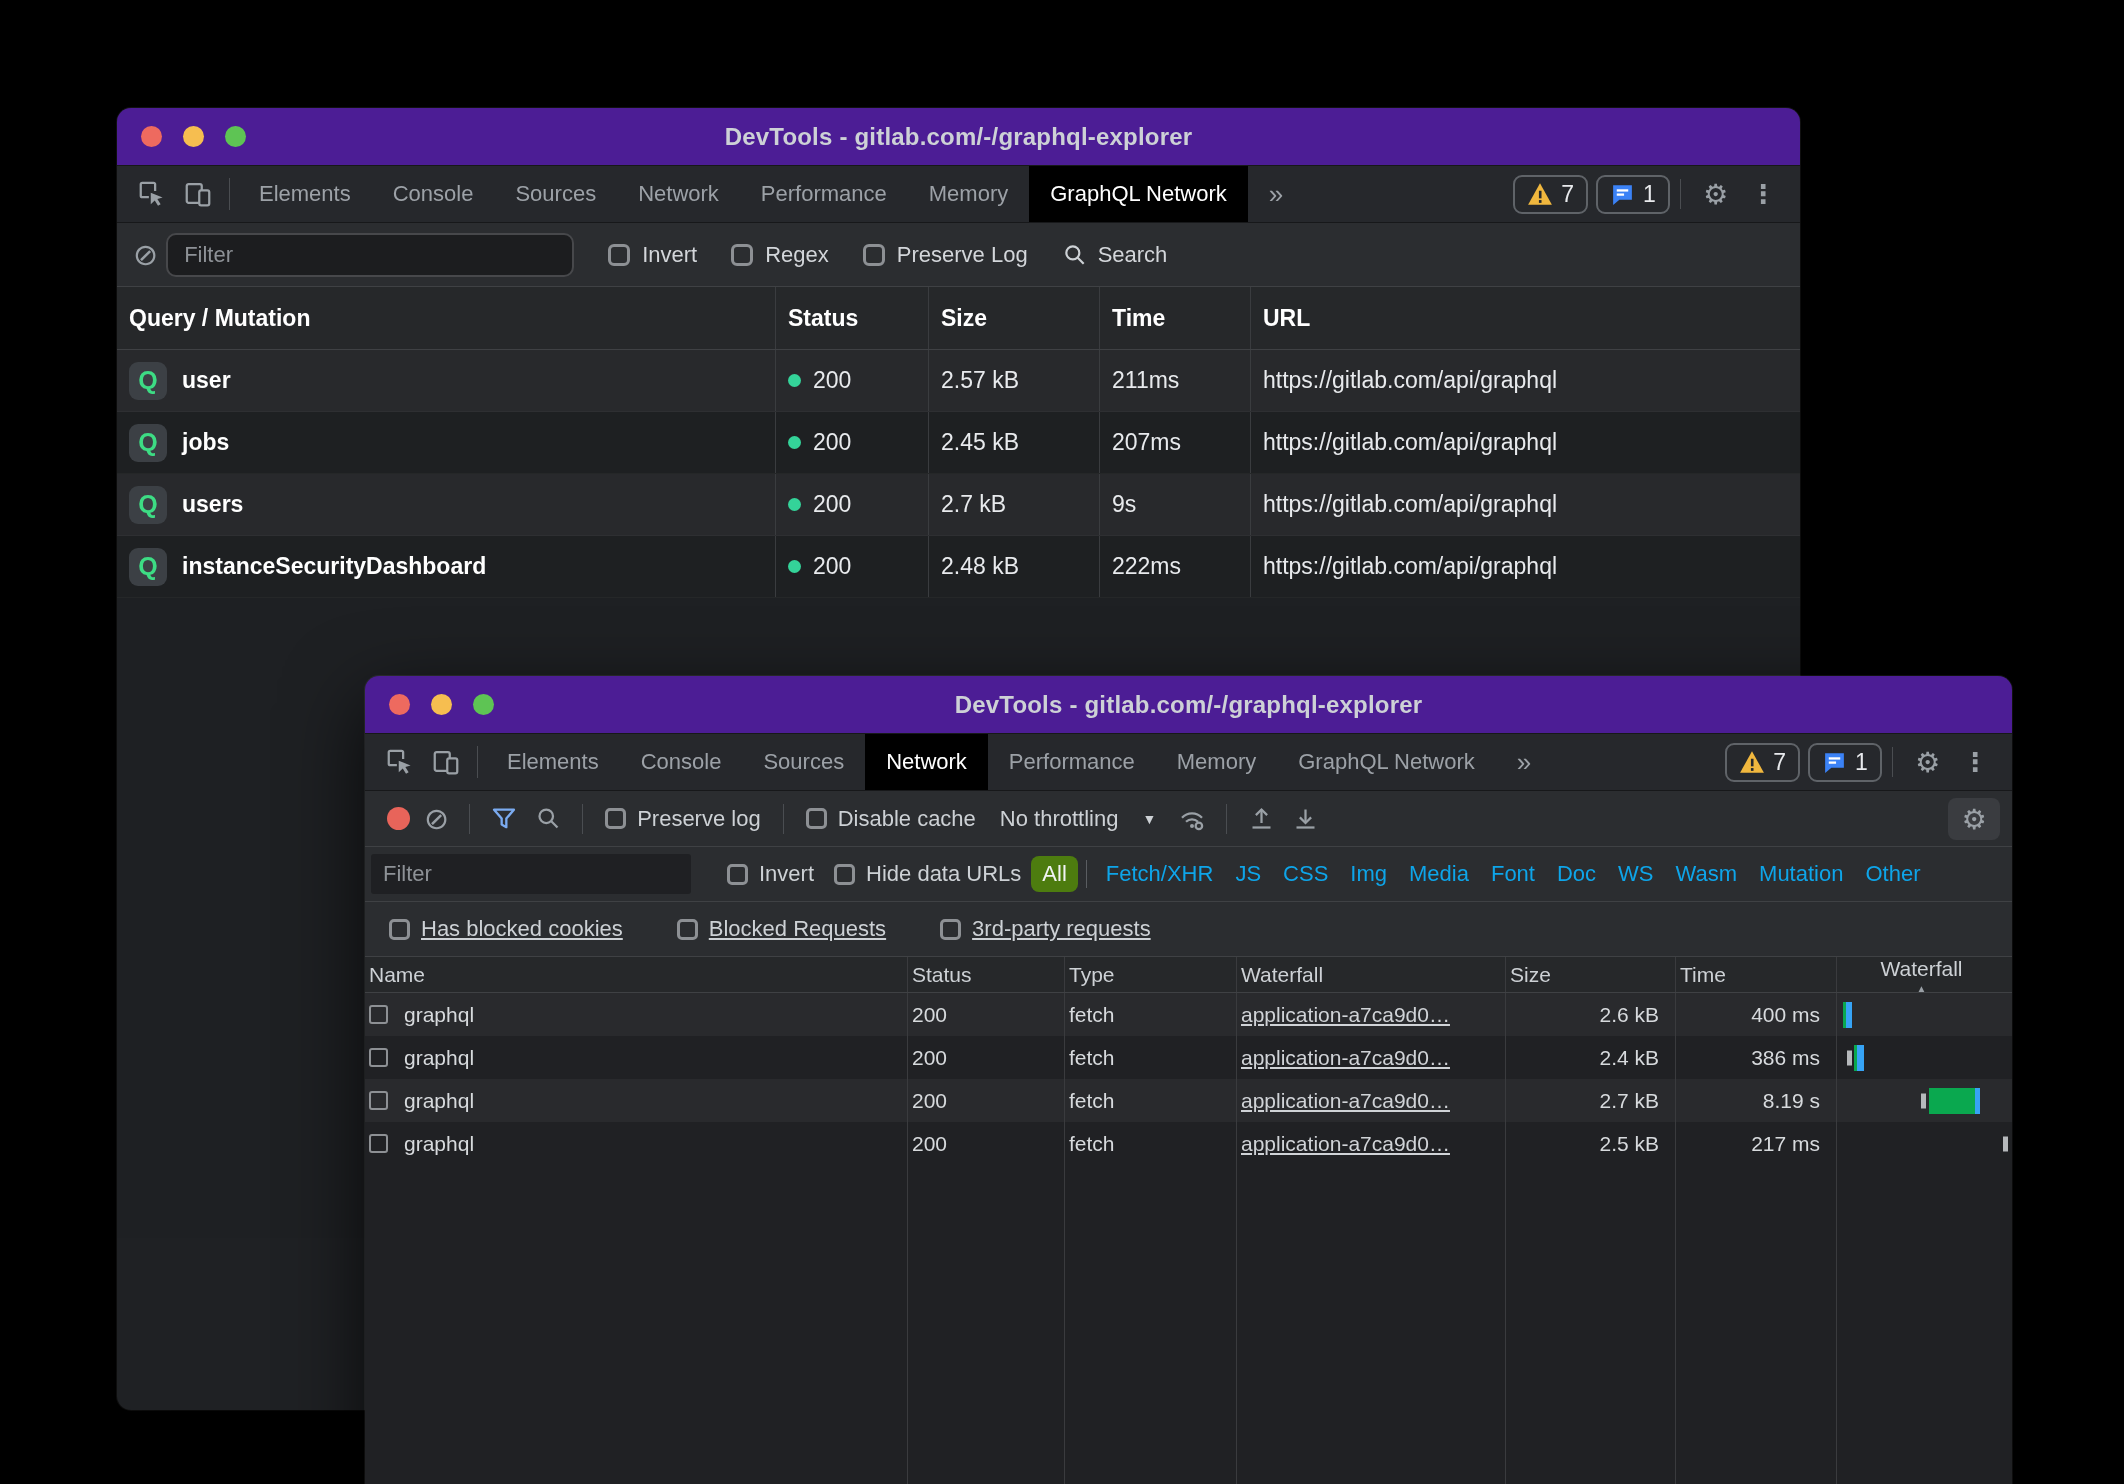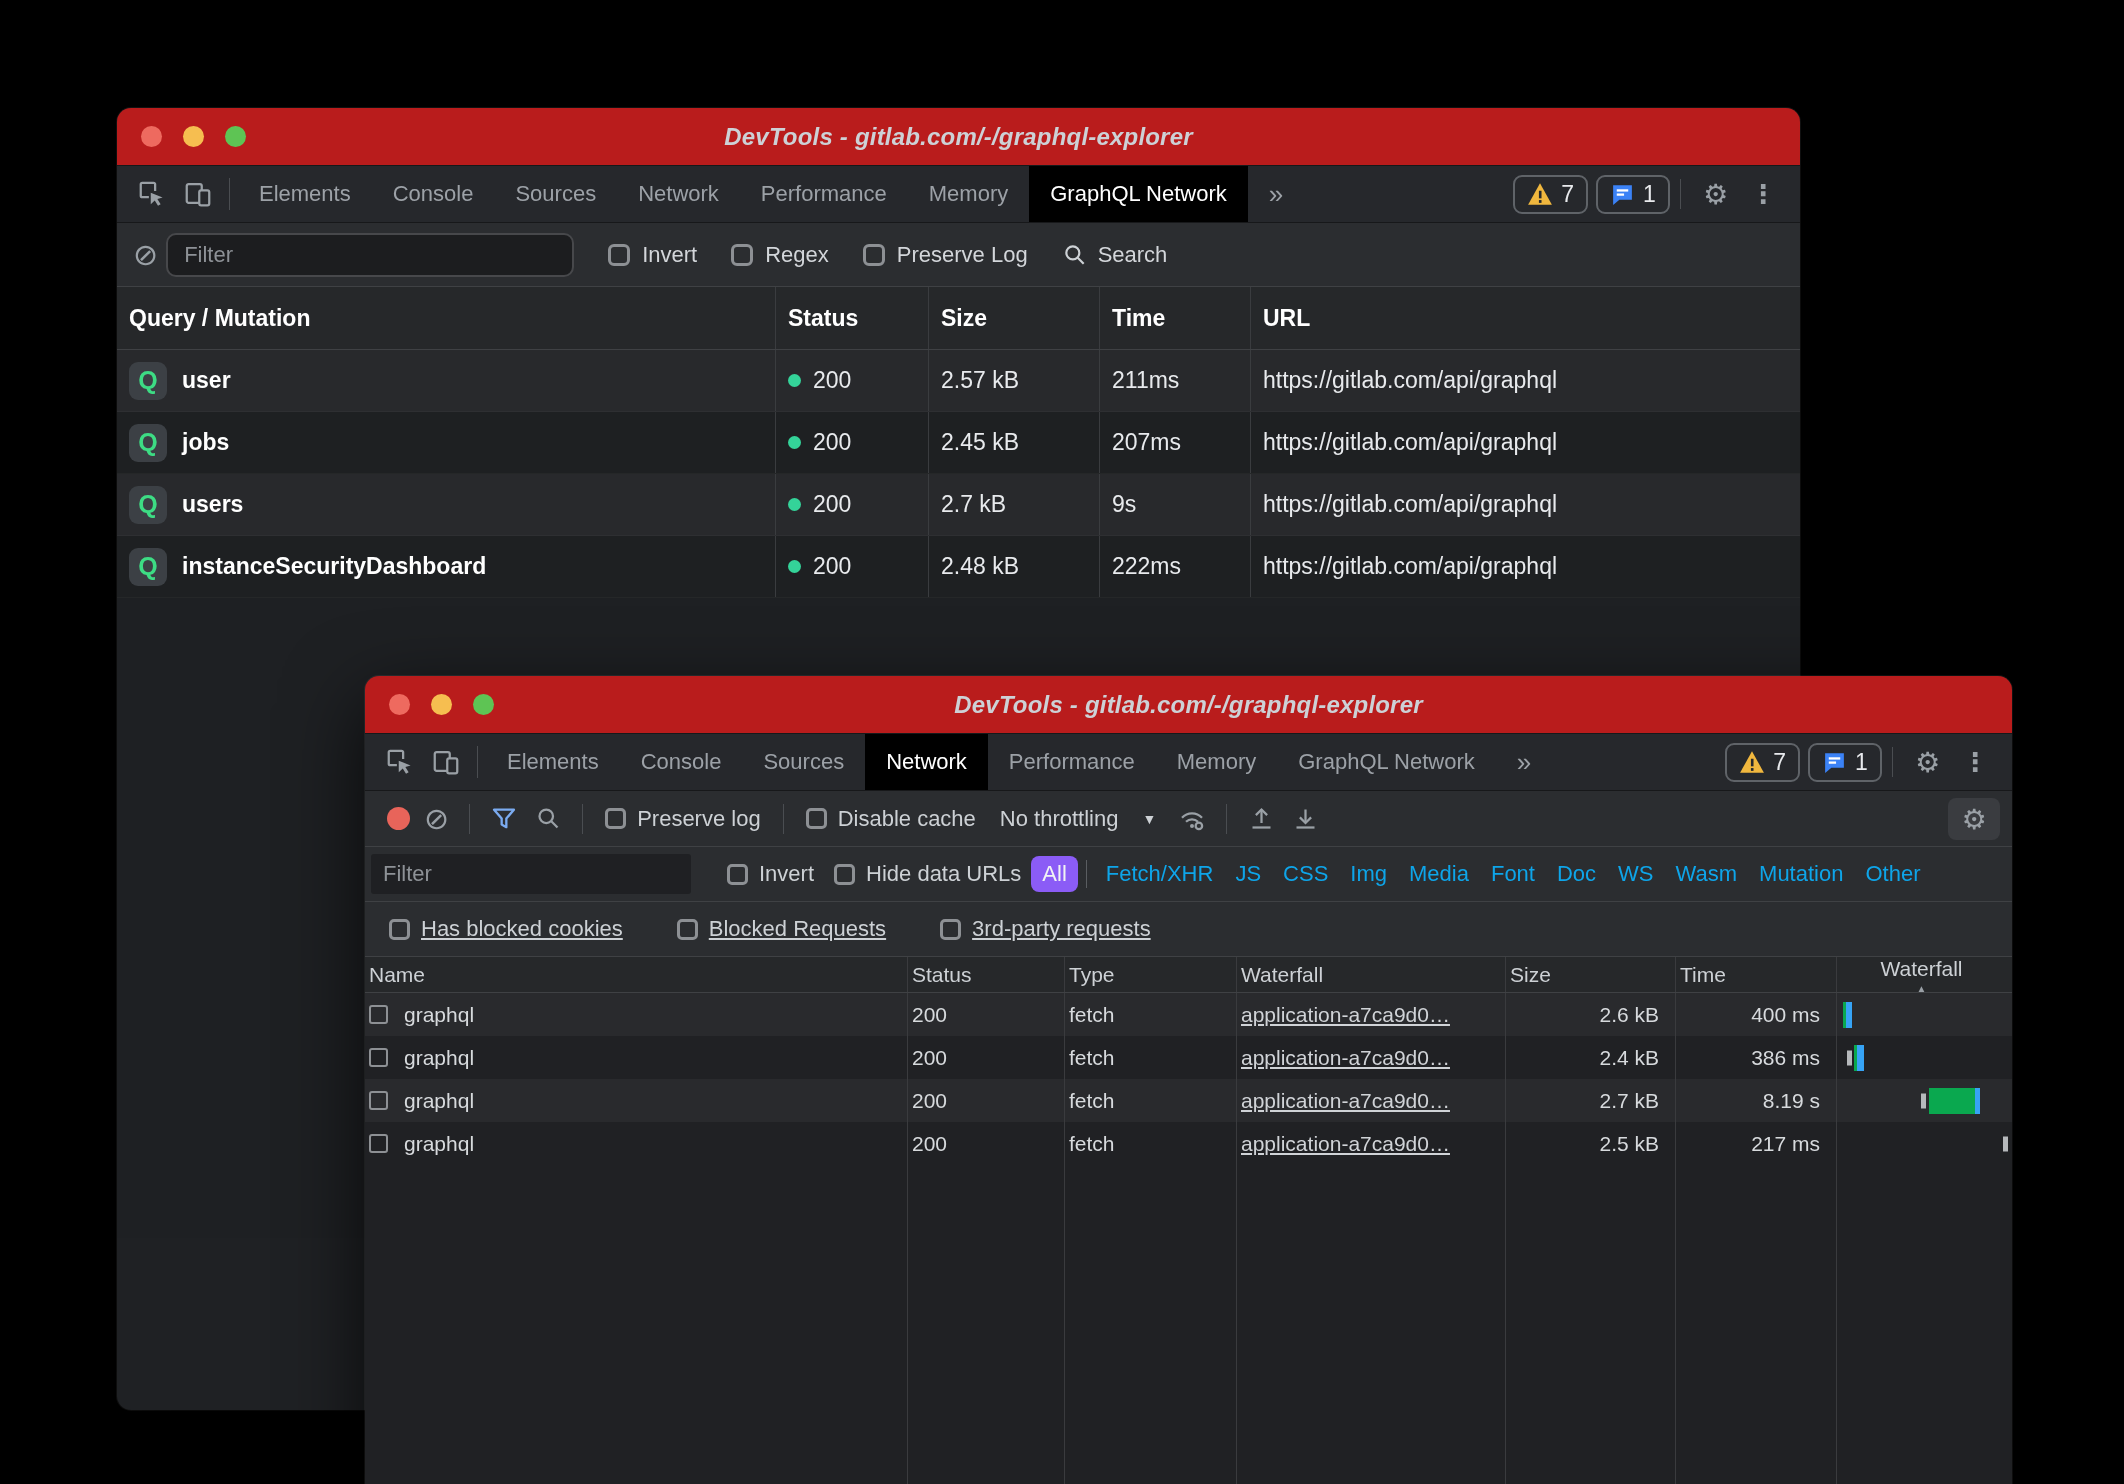--- a/index.html
+++ b/index.html
@@ -4,22 +4,22 @@
 <style>
   * { margin:0; padding:0; box-sizing:border-box; }
   html,body { width:2124px; height:1484px; background:#000; overflow:hidden;
     font-family:"Liberation Sans","DejaVu Sans",sans-serif; }
   .window { position:absolute; background:#1f2124; border-radius:14px; overflow:hidden;
     box-shadow:0 25px 80px rgba(0,0,0,.75), 0 0 0 1px rgba(255,255,255,.08); }
   #back-window  { left:117px; top:108px;  width:1683px; height:1302px; z-index:1; }
   #front-window { left:365px; top:676px;  width:1647px; height:808px;  z-index:2; border-radius:14px 14px 0 0; }
 
   
-  .titlebar { position:relative; height:58px; background:#b91c1c; display:flex;
-    align-items:center; justify-content:center; border-bottom:1px solid #17181a;font-style:italic; }
+  .titlebar { position:relative; height:58px; background:#4c1d95; display:flex;
+    align-items:center; justify-content:center; border-bottom:1px solid #17181a; }
   .title { color:#cdd1d6; font-size:24px; font-weight:bold; letter-spacing:.2px; }
   .traffic { position:absolute; left:24px; top:0; height:100%; display:flex; align-items:center; gap:21px; }
   .light { width:21px; height:21px; border-radius:50%; }
   .light.red{background:#ee6a5f;} .light.yellow{background:#f6be50;} .light.green{background:#5ec454;}
 
   
   .tabbar { height:57px; background:#26282c; display:flex; align-items:stretch;
     border-bottom:1px solid #17181a; padding-left:12px; }
   .iconbtn { display:flex; align-items:center; justify-content:center; width:46px; color:#9aa0a6; }
   .vdiv { width:1px; background:#4a4d51; margin:12px 8px; }
@@ -68,21 +68,21 @@
   .throttle { display:flex; align-items:center; gap:24px; margin:0 14px; }
   .throttle .caret { font-size:14px; color:#cdd1d5; }
   .gearbox { position:absolute; right:12px; top:7px; width:52px; height:42px; background:#3a3c40;
     border-radius:8px; display:flex; align-items:center; justify-content:center; }
   .net-filterrow { height:55px; background:#2b2d30; border-bottom:1px solid #3f4144;
     display:flex; align-items:center; padding:0 6px; color:#cdd1d5; font-size:22px; }
   .net-filter-input { width:320px; height:40px; background:#1f2023; border:none; border-radius:3px;
     color:#e8eaed; font-size:22px; padding:0 12px; outline:none; margin-right:26px; }
   .net-filter-input::placeholder { color:#8d9196; }
   .chip { padding:5px 11px; border-radius:8px; color:#0ea5e9; white-space:nowrap; }
-  .chip.active { background:#8b5cf6; color:#f1f3f4; }
+  .chip.active { background:#4d7c0f; color:#f1f3f4; }
   .chipdiv { width:1px; height:28px; background:#5a5d61; margin:0 8px; }
   .net-optrow { height:55px; background:#2b2d30; border-bottom:1px solid #3f4144;
     display:flex; align-items:center; padding:0 14px; color:#cdd1d5; font-size:22px; gap:34px;text-decoration:underline; }
   .net-table { display:flex; flex-direction:column; height:calc(100% - 281px); }
   .net-grid { display:grid; grid-template-columns:543px 157px 172px 269px 170px 161px 1fr; }
   .net-grid > div { border-right:1px solid #3a3b3e; display:flex; align-items:center;
     overflow:hidden; white-space:nowrap; padding-left:4px; }
   .net-grid > div:last-child { border-right:none;flex-direction:column; }
   .net-header { height:36px; background:#26282a; color:#cdd1d5; font-size:21px; border-bottom:1px solid #3f4144; flex:0 0 auto; }
   .net-header .wf-head { display:flex; justify-content:space-between; align-items:center; padding-right:10px; }

